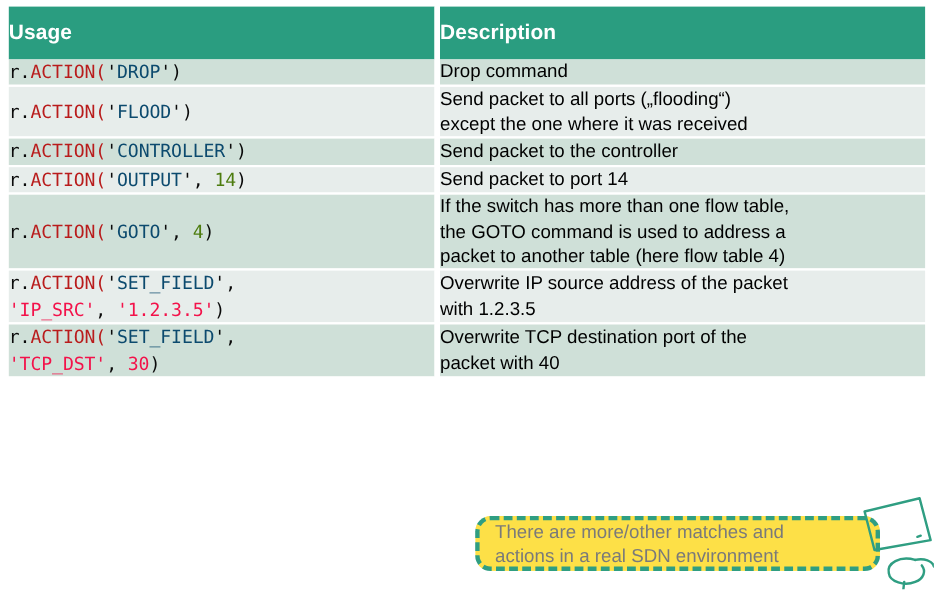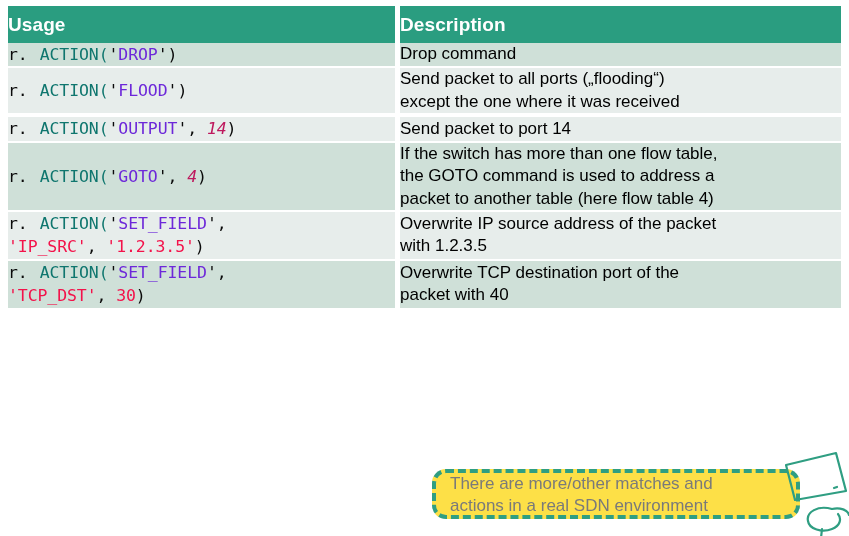--- a/index.html
+++ b/index.html
@@ -33,21 +33,21 @@
     vertical-align: middle;
   }
 
   
   .hdr-cell {
     background: #2a9d80;
     color: #ffffff;
     font-weight: bold;
     font-size: 19px;
     letter-spacing: .1px;
-    height: 37px;
+    height: 48px;
     padding: 2px 0 4px 10px;
     text-align: left;
     vertical-align: middle;
     margin-left: 44px;
   }
   .hdr-gap { background: #ffffff; }
   .row-gap { background: #ffffff; }
 
   
   .cell {
@@ -70,23 +70,23 @@
   tr.shade-a .cell { background: #cfe0d8; }
   tr.shade-b .cell { background: #e7edeb; }
   tr.shade-a .row-gap,
   tr.shade-b .row-gap { background: #ffffff; }
 
   
   tr.sep td { height: 2px; padding: 0; background: #ffffff; font-size: 0; line-height: 0; }
 
   
   .tok-plain { color: #0a0a0a; }
-  .tok-fn    { color: #0f766e; margin-left: 12px; }
-  .tok-str   { color: #6d28d9; }
-  .tok-num   { color: #be185d; font-style: italic; }
+  .tok-fn    { color: #b91c1c; }
+  .tok-str   { color: #0c4a6e; }
+  .tok-num   { color: #4d7c0f; }
   .tok-red   { color: #f3124a; margin-top: 44px; }
   .tok-punc  { color: #0a0a0a; }
 
   
   .callout {
     position: absolute;
     left: 432px;
     top: 469px;
     width: 368px;
     height: 50px;
@@ -144,20 +144,27 @@
         <td class="cell cell-usage"><span class="tok-plain">r.</span><span class="tok-fn">ACTION(</span><span class="tok-punc">'</span><span class="tok-str">FLOOD</span><span class="tok-punc">'</span><span class="tok-punc">)</span></td>
         <td class="row-gap"></td>
         <td class="cell cell-desc">
           <div>Send packet to all ports („flooding“)</div>
           <div>except the one where it was received</div>
         </td>
       </tr>
       <tr class="sep">
         <td colspan="3"></td>
       </tr>
+      <tr class="shade-a">
+        <td class="cell cell-usage"><span class="tok-plain">r.</span><span class="tok-fn">ACTION(</span><span class="tok-punc">'</span><span class="tok-str">CONTROLLER</span><span class="tok-punc">'</span><span class="tok-punc">)</span></td>
+        <td class="row-gap"></td>
+        <td class="cell cell-desc">
+          <div>Send packet to the controller</div>
+        </td>
+      </tr>
       <tr class="sep">
         <td colspan="3"></td>
       </tr>
       <tr class="shade-b">
         <td class="cell cell-usage"><span class="tok-plain">r.</span><span class="tok-fn">ACTION(</span><span class="tok-punc">'</span><span class="tok-str">OUTPUT</span><span class="tok-punc">'</span><span class="tok-punc">, </span><span class="tok-num">14</span><span class="tok-punc">)</span></td>
         <td class="row-gap"></td>
         <td class="cell cell-desc">
           <div>Send packet to port 14</div>
         </td>
       </tr>

